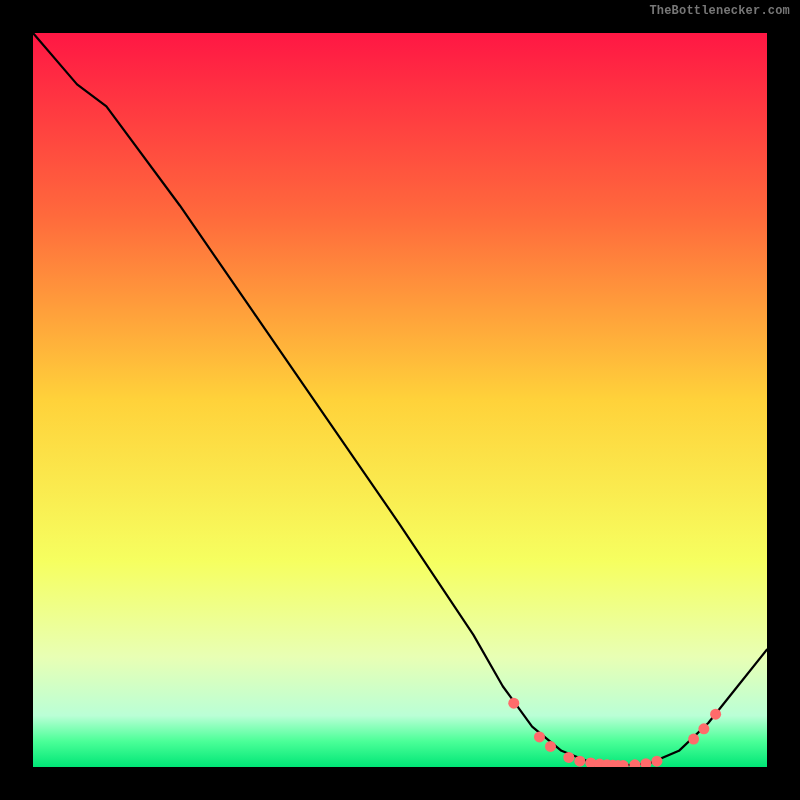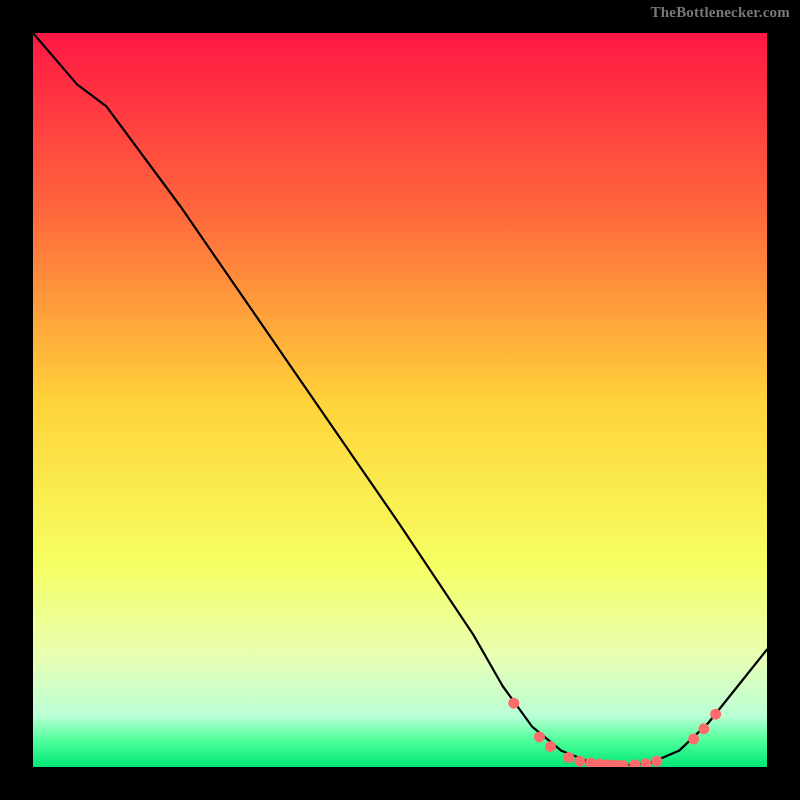--- a/index.html
+++ b/index.html
@@ -8,22 +8,22 @@
     position: relative;
     width: 800px;
     height: 800px;
     background: #000;
   }
   .attribution {
     position: absolute;
     top: 4px;
     right: 10px;
     color: #777;
-    font-family: Liberation Serif, serif;
-    font-size: 15px;
+    font-family: Liberation Mono, monospace;
+    font-size: 12px;
     font-weight: bold;
     letter-spacing: 0.2px;
     z-index: 5;
   }
   .plot {
     position: absolute;
     left: 33px;
     top: 33px;
     width: 734px;
     height: 734px;

